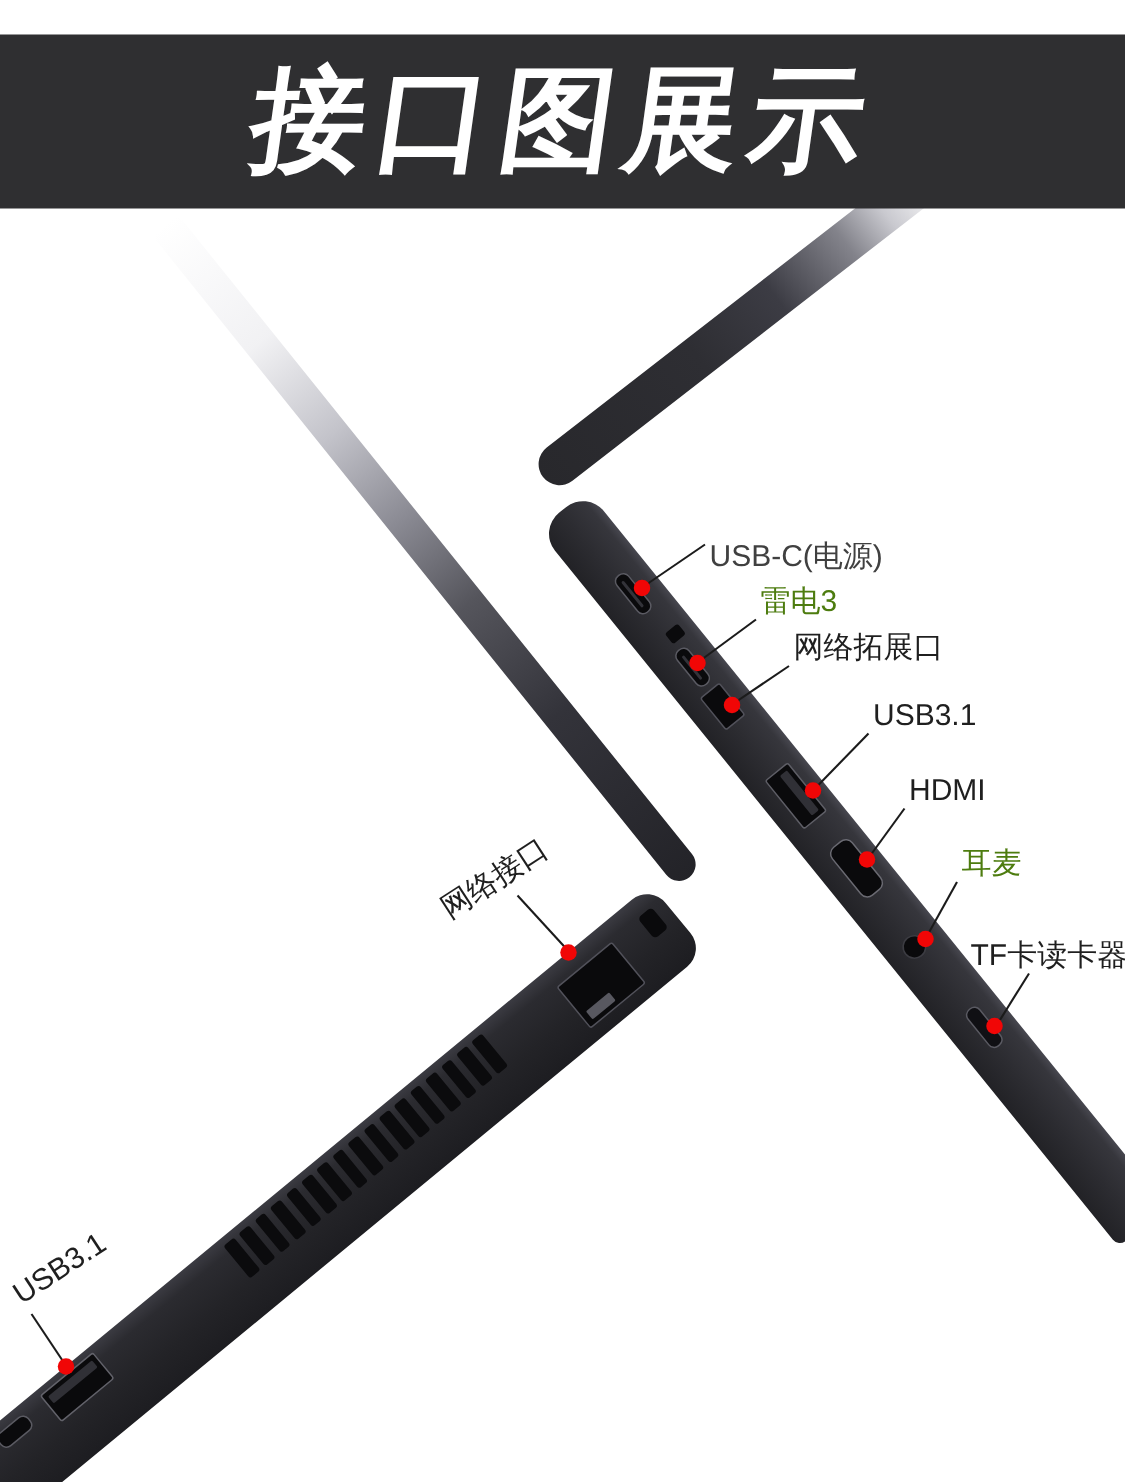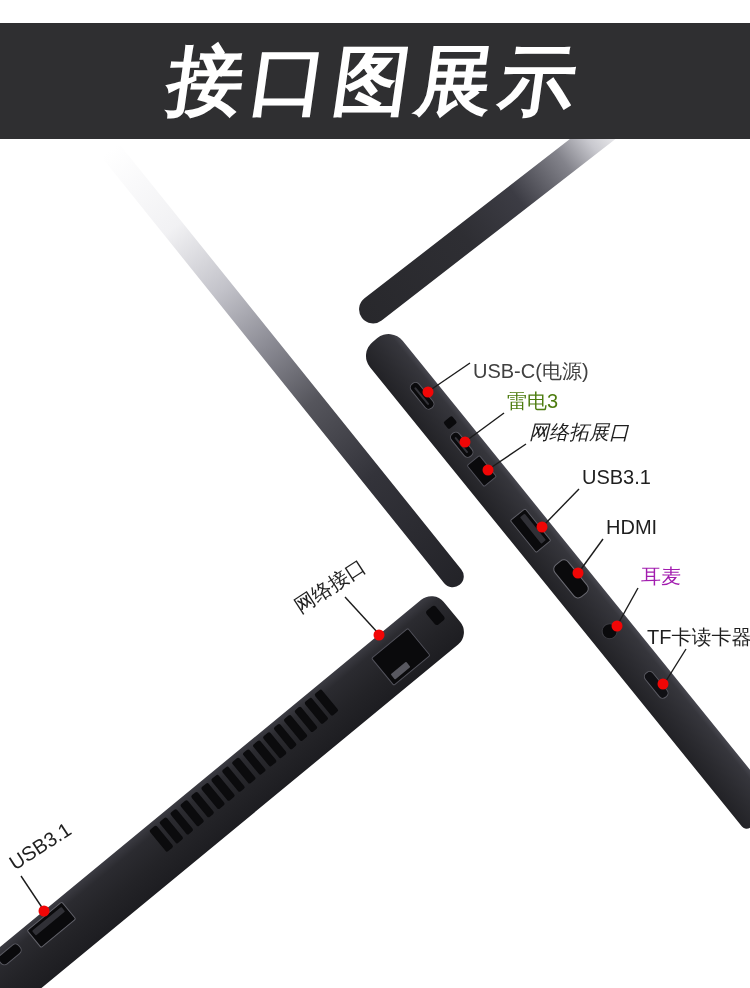--- a/index.html
+++ b/index.html
@@ -142,27 +142,27 @@
       <line x1="686" y1="649" x2="666" y2="681" stroke="#1b1b1b" stroke-width="1.4"></line>
       <line x1="345" y1="597" x2="378" y2="633" stroke="#1b1b1b" stroke-width="1.4"></line>
       <line x1="21" y1="876" x2="43" y2="909" stroke="#1b1b1b" stroke-width="1.4"></line>
     </svg>
 
   <div id="callouts">
       <div class="callout-label" style="left: 473px; top: 340px; color: #404040; margin-top: 20px;">USB-C(电源)</div>
       <div class="dot" style="left: 428px; top: 392px; background: rgb(241, 6, 6);"></div>
       <div class="callout-label" style="left: 507px; top: 390px; color: #4d7c0f;">雷电3</div>
       <div class="dot" style="left: 465px; top: 442px; background: rgb(241, 6, 6);"></div>
-      <div class="callout-label" style="left: 529px; top: 421px; color: rgb(31, 31, 31); font-style: italic;">网络拓展口</div>
+      <div class="callout-label" style="left: 529px; top: 421px; color: rgb(31, 31, 31);">网络拓展口</div>
       <div class="dot" style="left: 488px; top: 470px; background: rgb(241, 6, 6);"></div>
       <div class="callout-label" style="left: 582px; top: 466px; color: rgb(31, 31, 31);">USB3.1</div>
       <div class="dot" style="left: 542px; top: 527px; background: rgb(241, 6, 6);"></div>
       <div class="callout-label" style="left: 606px; top: 516px; color: rgb(31, 31, 31);">HDMI</div>
       <div class="dot" style="left: 578px; top: 573px; background: rgb(241, 6, 6);"></div>
-      <div class="callout-label" style="left: 641px; top: 565px; color: #a21caf;">耳麦</div>
+      <div class="callout-label" style="left: 641px; top: 565px; color: #4d7c0f;">耳麦</div>
       <div class="dot" style="left: 617px; top: 626px; background: rgb(241, 6, 6);"></div>
       <div class="callout-label" style="left: 647px; top: 626px; color: rgb(31, 31, 31);">TF卡读卡器</div>
       <div class="dot" style="left: 663px; top: 684px; background: rgb(241, 6, 6);"></div>
       <div class="callout-label rotated" style="left: 330px; top: 586px; color: rgb(31, 31, 31);">网络接口</div>
       <div class="dot" style="left: 379px; top: 635px; background: rgb(241, 6, 6);"></div>
       <div class="callout-label rotated" style="left: 40px; top: 846px; color: rgb(31, 31, 31);">USB3.1</div>
       <div class="dot" style="left: 44px; top: 911px; background: rgb(241, 6, 6);"></div>
     </div>
 
 </div>

